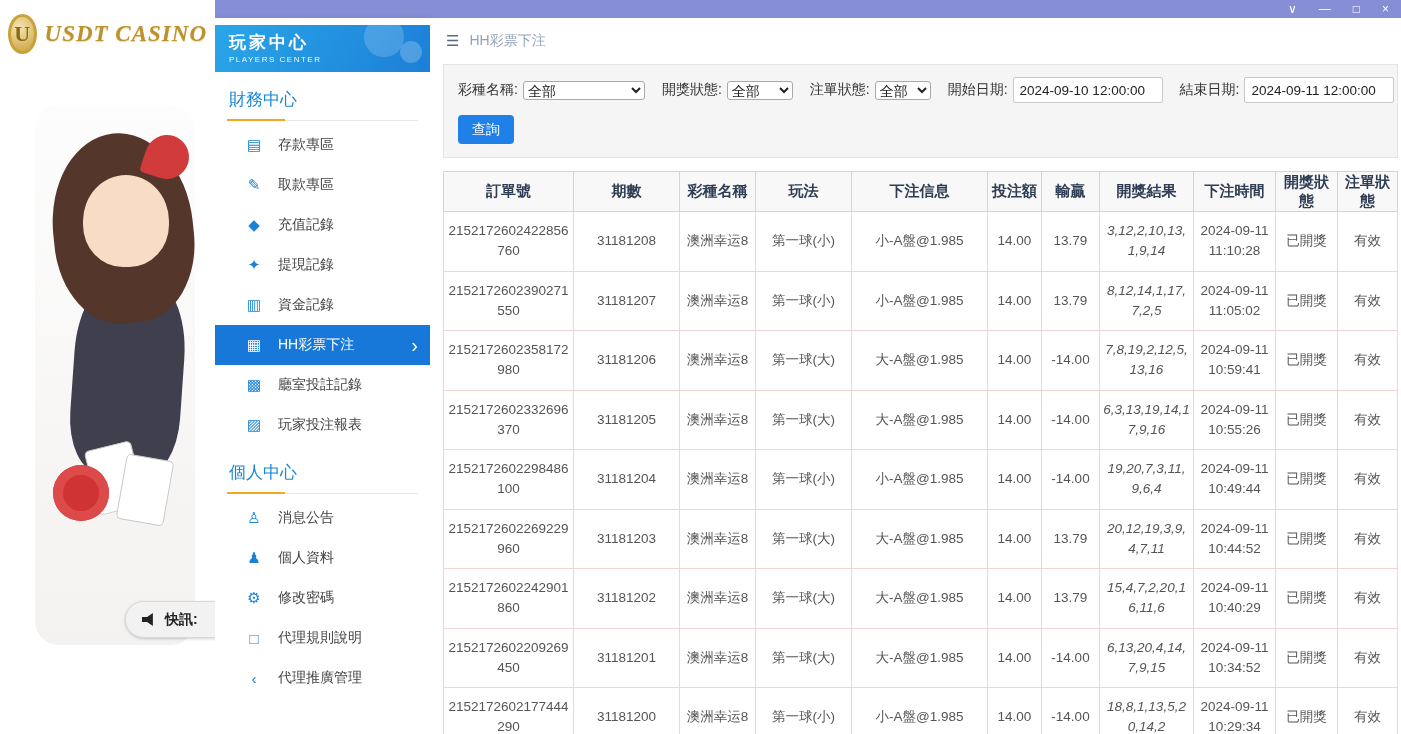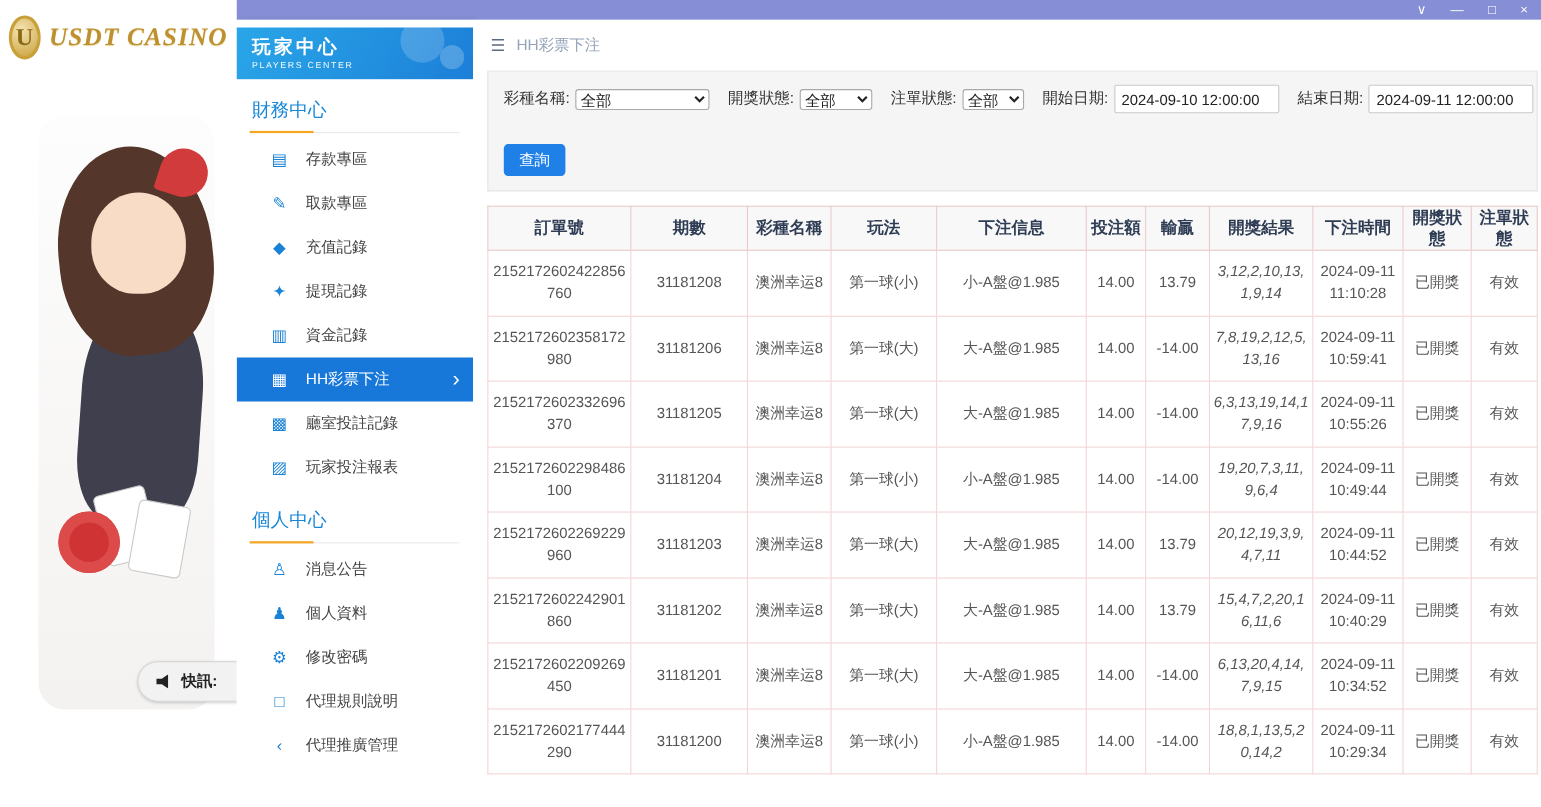--- a/index.html
+++ b/index.html
@@ -78,21 +78,21 @@
   .content { flex:1; min-height:0; padding:0 3px 0 13px; overflow:hidden; }
 
   .filter-panel { background:#f5f5f5; border:1px solid #e4e4e4; padding:12px 14px 13px 14px; }
   .filter-row { display:flex; align-items:center; flex-wrap:nowrap; }
   .f-group { display:flex; align-items:center; margin-right:17px; }
   .f-label { font-size:14px; color:#333; margin-right:5px; white-space:nowrap; }
   select { height:19px; font-size:14px; color:#222; border:1px solid #a9a9a9; background:#fff; border-radius:3px; }
   .sel-wide { width:122px; } .sel-mid { width:66px; } .sel-narrow { width:56px; }
   .date-input { width:150px; height:26px; border:1px solid #c9c9c9; border-radius:2px;
     font-size:13.5px; color:#222; padding:0 6px; background:#fff; }
-  .query-btn { margin-top:28px; height:29px; padding:0 14px; background:#1f80e8; color:#fff;
+  .query-btn { margin-top:12px; height:29px; padding:0 14px; background:#1f80e8; color:#fff;
     border:none; border-radius:4px; font-size:14px; cursor:pointer;font-family:Liberation Mono, monospace; }
 
   .grid-wrap { margin-top:13px; }
   table.grid { width:100%; border-collapse:collapse; table-layout:fixed; background:#fff; }
   table.grid th { background:#f8f8f8; color:#2e3c54; font-size:15px; font-weight:bold;
     height:40px; border:1px solid #eccaca; padding:0 2px; }
   table.grid td { color:#555; font-size:13.5px; text-align:center; border:1px solid #f2d6d6;
     padding:9px 3px; line-height:1.5; overflow-wrap:break-word; }
   table.grid th:nth-child(1){width:130px;} table.grid td:nth-child(1){word-break:break-all;}
   table.grid th:nth-child(2){width:106px;}
@@ -269,20 +269,33 @@
                     <td>第一球(小)</td>
                     <td>小-A盤@1.985</td>
                     <td>14.00</td>
                     <td>13.79</td>
                     <td>3,12,2,10,13,1,9,14</td>
                     <td>2024-09-11 11:10:28</td>
                     <td>已開獎</td>
                     <td>有效</td>
                   </tr>
                   <tr>
+                    <td>2152172602390271550</td>
+                    <td>31181207</td>
+                    <td>澳洲幸运8</td>
+                    <td>第一球(小)</td>
+                    <td>小-A盤@1.985</td>
+                    <td>14.00</td>
+                    <td>13.79</td>
+                    <td>8,12,14,1,17,7,2,5</td>
+                    <td>2024-09-11 11:05:02</td>
+                    <td>已開獎</td>
+                    <td>有效</td>
+                  </tr>
+                  <tr>
                     <td>2152172602358172980</td>
                     <td>31181206</td>
                     <td>澳洲幸运8</td>
                     <td>第一球(大)</td>
                     <td>大-A盤@1.985</td>
                     <td>14.00</td>
                     <td>-14.00</td>
                     <td>7,8,19,2,12,5,13,16</td>
                     <td>2024-09-11 10:59:41</td>
                     <td>已開獎</td>

